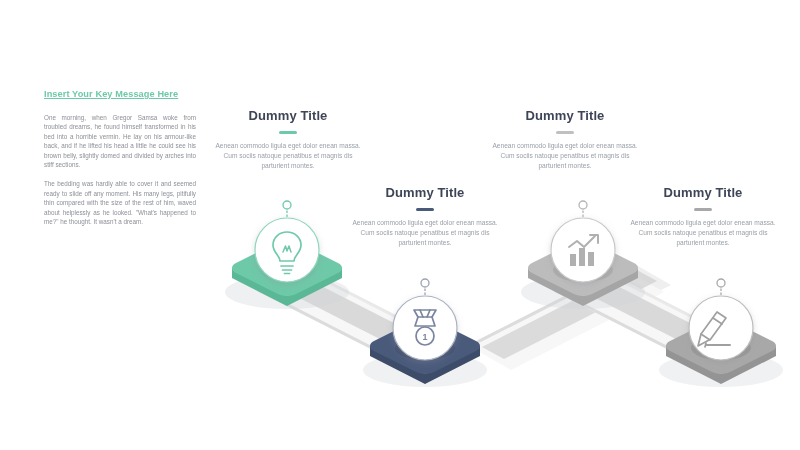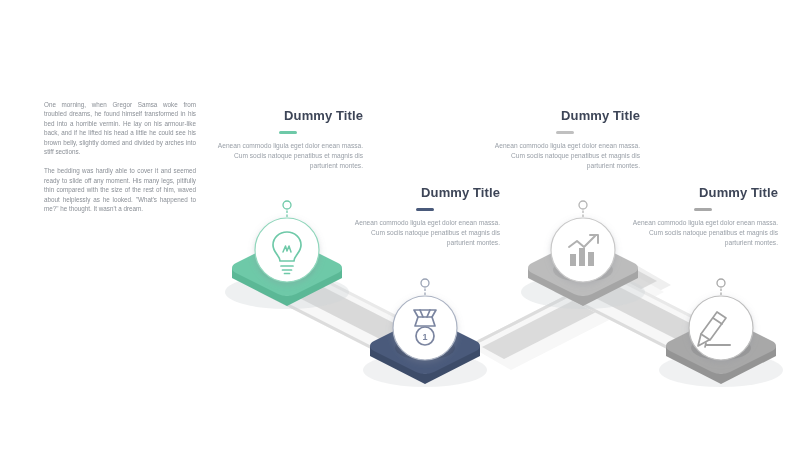--- a/index.html
+++ b/index.html
@@ -27,21 +27,21 @@
   .body-para {
     margin-top:12px;
     font-size:6.3px;
     line-height:9.4px;
     color:#8a8f96;
     text-align:justify;
   }
   .body-para + .body-para { margin-top:10px; }
 
   
-  .txt-block { position:absolute; width:150px; text-align:right; }
+  .txt-block { position:absolute; width:150px; text-align:center; }
   .txt-title {
     font-size:13px;
     font-weight:bold;
     color:#3d4557;
     letter-spacing:.1px;
     line-height:16px;
     white-space:nowrap;
   }
   .txt-rule {
     width:18px; height:2.5px;
@@ -56,20 +56,21 @@
 
   
   #scene { position:absolute; left:0; top:0; }
 </style>
 </head>
 <body>
 
 <div id="stage">
 
   <div class="left-col">
+    <a class="key-message" href="#">Insert Your Key Message Here</a>
     <p class="body-para">One morning, when Gregor Samsa woke from troubled dreams, he found himself transformed in his bed into a horrible vermin. He lay on his armour-like back, and if he lifted his head a little he could see his brown belly, slightly domed and divided by arches into stiff sections.</p>
     <p class="body-para">The bedding was hardly able to cover it and seemed ready to slide off any moment. His many legs, pitifully thin compared with the size of the rest of him, waved about helplessly as he looked. "What's happened to me?" he thought. It wasn't a dream.</p>
   </div>
 
   <div class="txt-block" style="left:213px; top:108px;">
     <div class="txt-title">Dummy Title</div>
     <div class="txt-rule" style="background:#6ec9a8;"></div>
     <div class="txt-body">Aenean commodo ligula eget dolor enean massa. Cum sociis natoque penatibus et magnis dis parturient montes.</div>
   </div>
 

